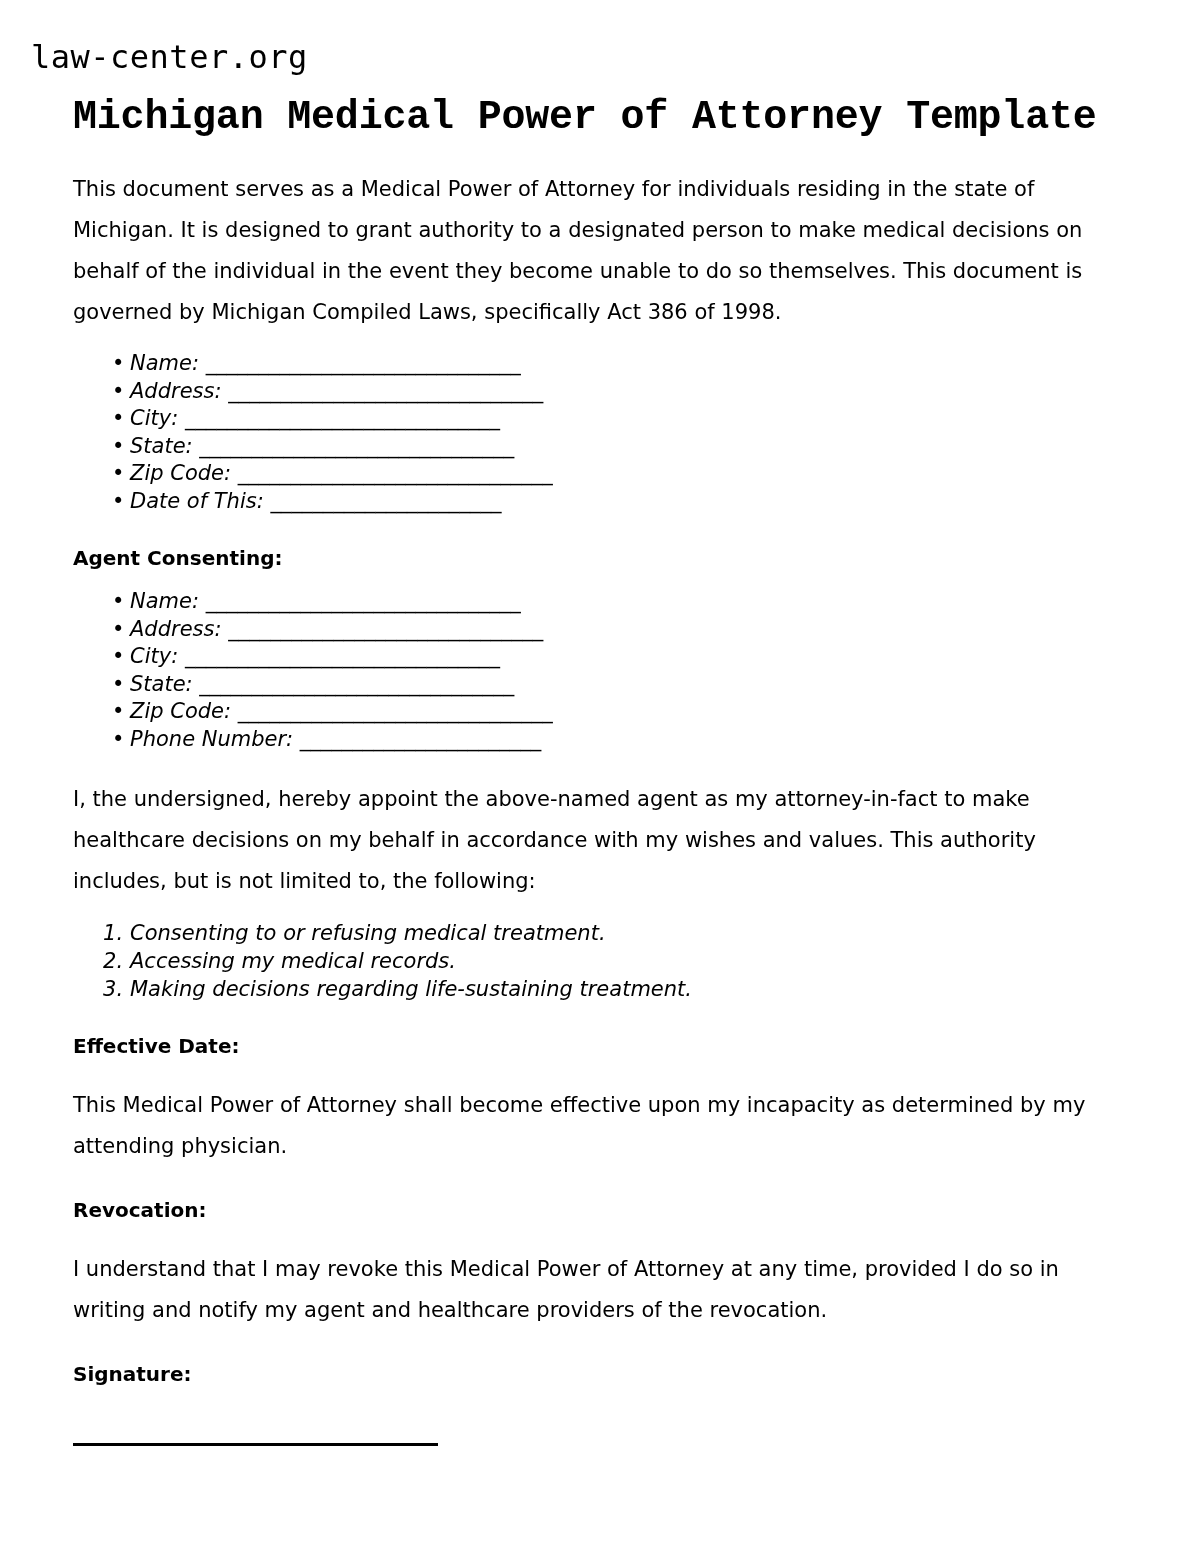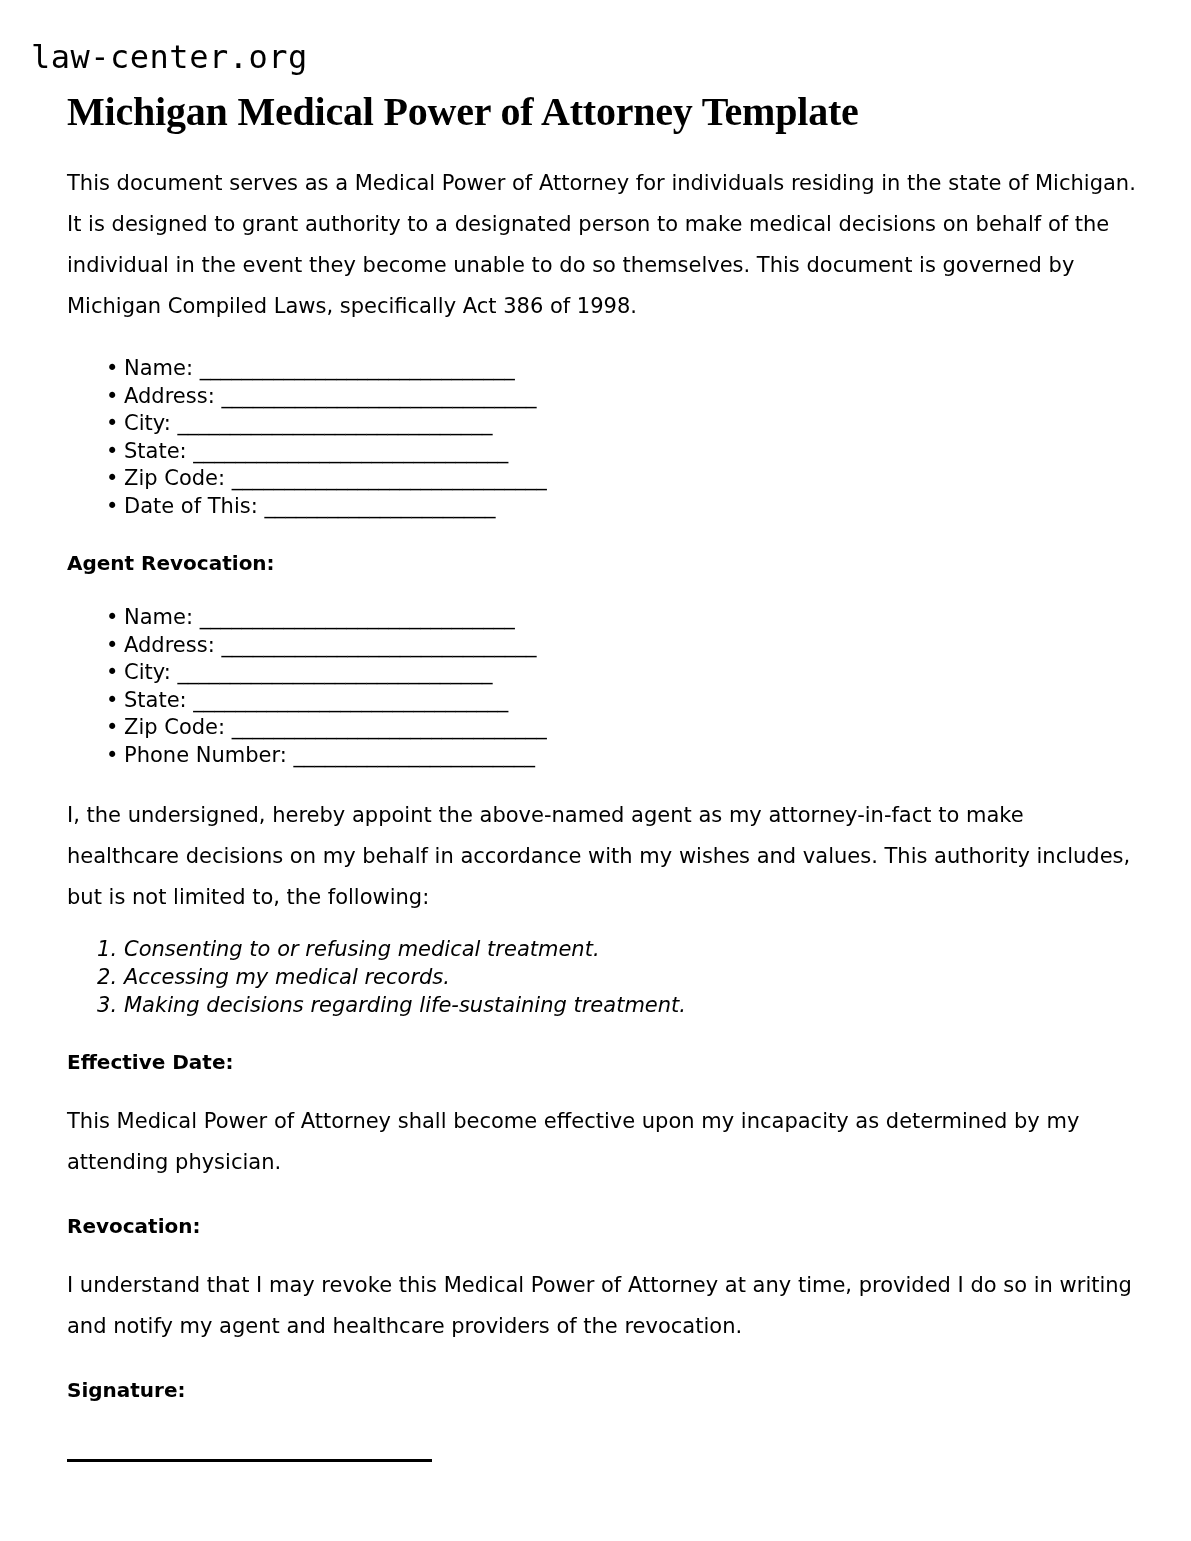--- a/index.html
+++ b/index.html
@@ -14,38 +14,38 @@
     font-family: "DejaVu Sans", sans-serif;
     color: #000000;
     -webkit-font-smoothing: antialiased;
   }
   .page {
     position: relative;
     width: 1189px;
     min-height: 1541px;
     background: #ffffff;
     box-sizing: border-box;
-    padding: 4px;
+    padding: 10px;
   }
   .site-brand {
     position: absolute;
     left: 31px;
     top: 38px;
     font-family: "DejaVu Sans Mono", monospace;
     font-size: 32px;
     line-height: 38px;
     font-weight: 400;
     letter-spacing: 0.5px;
     color: #000000;
     white-space: nowrap;
   }
   .doc-title {
     margin: 0;
     padding: 83px 80px 0 63px;
-    font-family: Liberation Serif, serif;
+    font-family: Liberation Mono, monospace;
     font-size: 40px;
     line-height: 50px;
     font-weight: bold;
     letter-spacing: -0.2px;
     color: #000000;
   }
   .content {
     padding: 0 46px 0 63px;
   }
   p.body-text {
@@ -56,23 +56,24 @@
     color: #000000;
   }
   h2.section-heading {
     margin: 30px 0 0 0;
     font-size: 20px;
     line-height: 26px;
     font-weight: bold;
     color: #000000;
   }
   ul.field-list {
-    margin: 28px 0 0 0;
+    margin: 17px 0 0 0;
     padding: 0 0 0 57px;
     list-style: none;
+    font-style: italic;
   }
   ul.field-list li {
     position: relative;
     font-size: 21px;
     line-height: 27.5px;
     font-weight: 400;
     white-space: nowrap;
     color: #000000;
   }
   ul.field-list li::before {
@@ -135,21 +136,21 @@
 
     <ul class="field-list">
       <li><span>Name:</span> <span class="fill-line">______________________________</span></li>
       <li><span>Address:</span> <span class="fill-line">______________________________</span></li>
       <li><span>City:</span> <span class="fill-line">______________________________</span></li>
       <li><span>State:</span> <span class="fill-line">______________________________</span></li>
       <li><span>Zip Code:</span> <span class="fill-line">______________________________</span></li>
       <li><span>Date of This:</span> <span class="fill-line">______________________</span></li>
     </ul>
 
-    <h2 class="section-heading">Agent Revocation:</h2>
+    <h2 class="section-heading">Agent Consenting:</h2>
     <ul class="field-list">
       <li><span>Name:</span> <span class="fill-line">______________________________</span></li>
       <li><span>Address:</span> <span class="fill-line">______________________________</span></li>
       <li><span>City:</span> <span class="fill-line">______________________________</span></li>
       <li><span>State:</span> <span class="fill-line">______________________________</span></li>
       <li><span>Zip Code:</span> <span class="fill-line">______________________________</span></li>
       <li><span>Phone Number:</span> <span class="fill-line">_______________________</span></li>
     </ul>
 
     <p class="body-text">I, the undersigned, hereby appoint the above-named agent as my attorney-in-fact to make healthcare decisions on my behalf in accordance with my wishes and values. This authority includes, but is not limited to, the following:</p>

